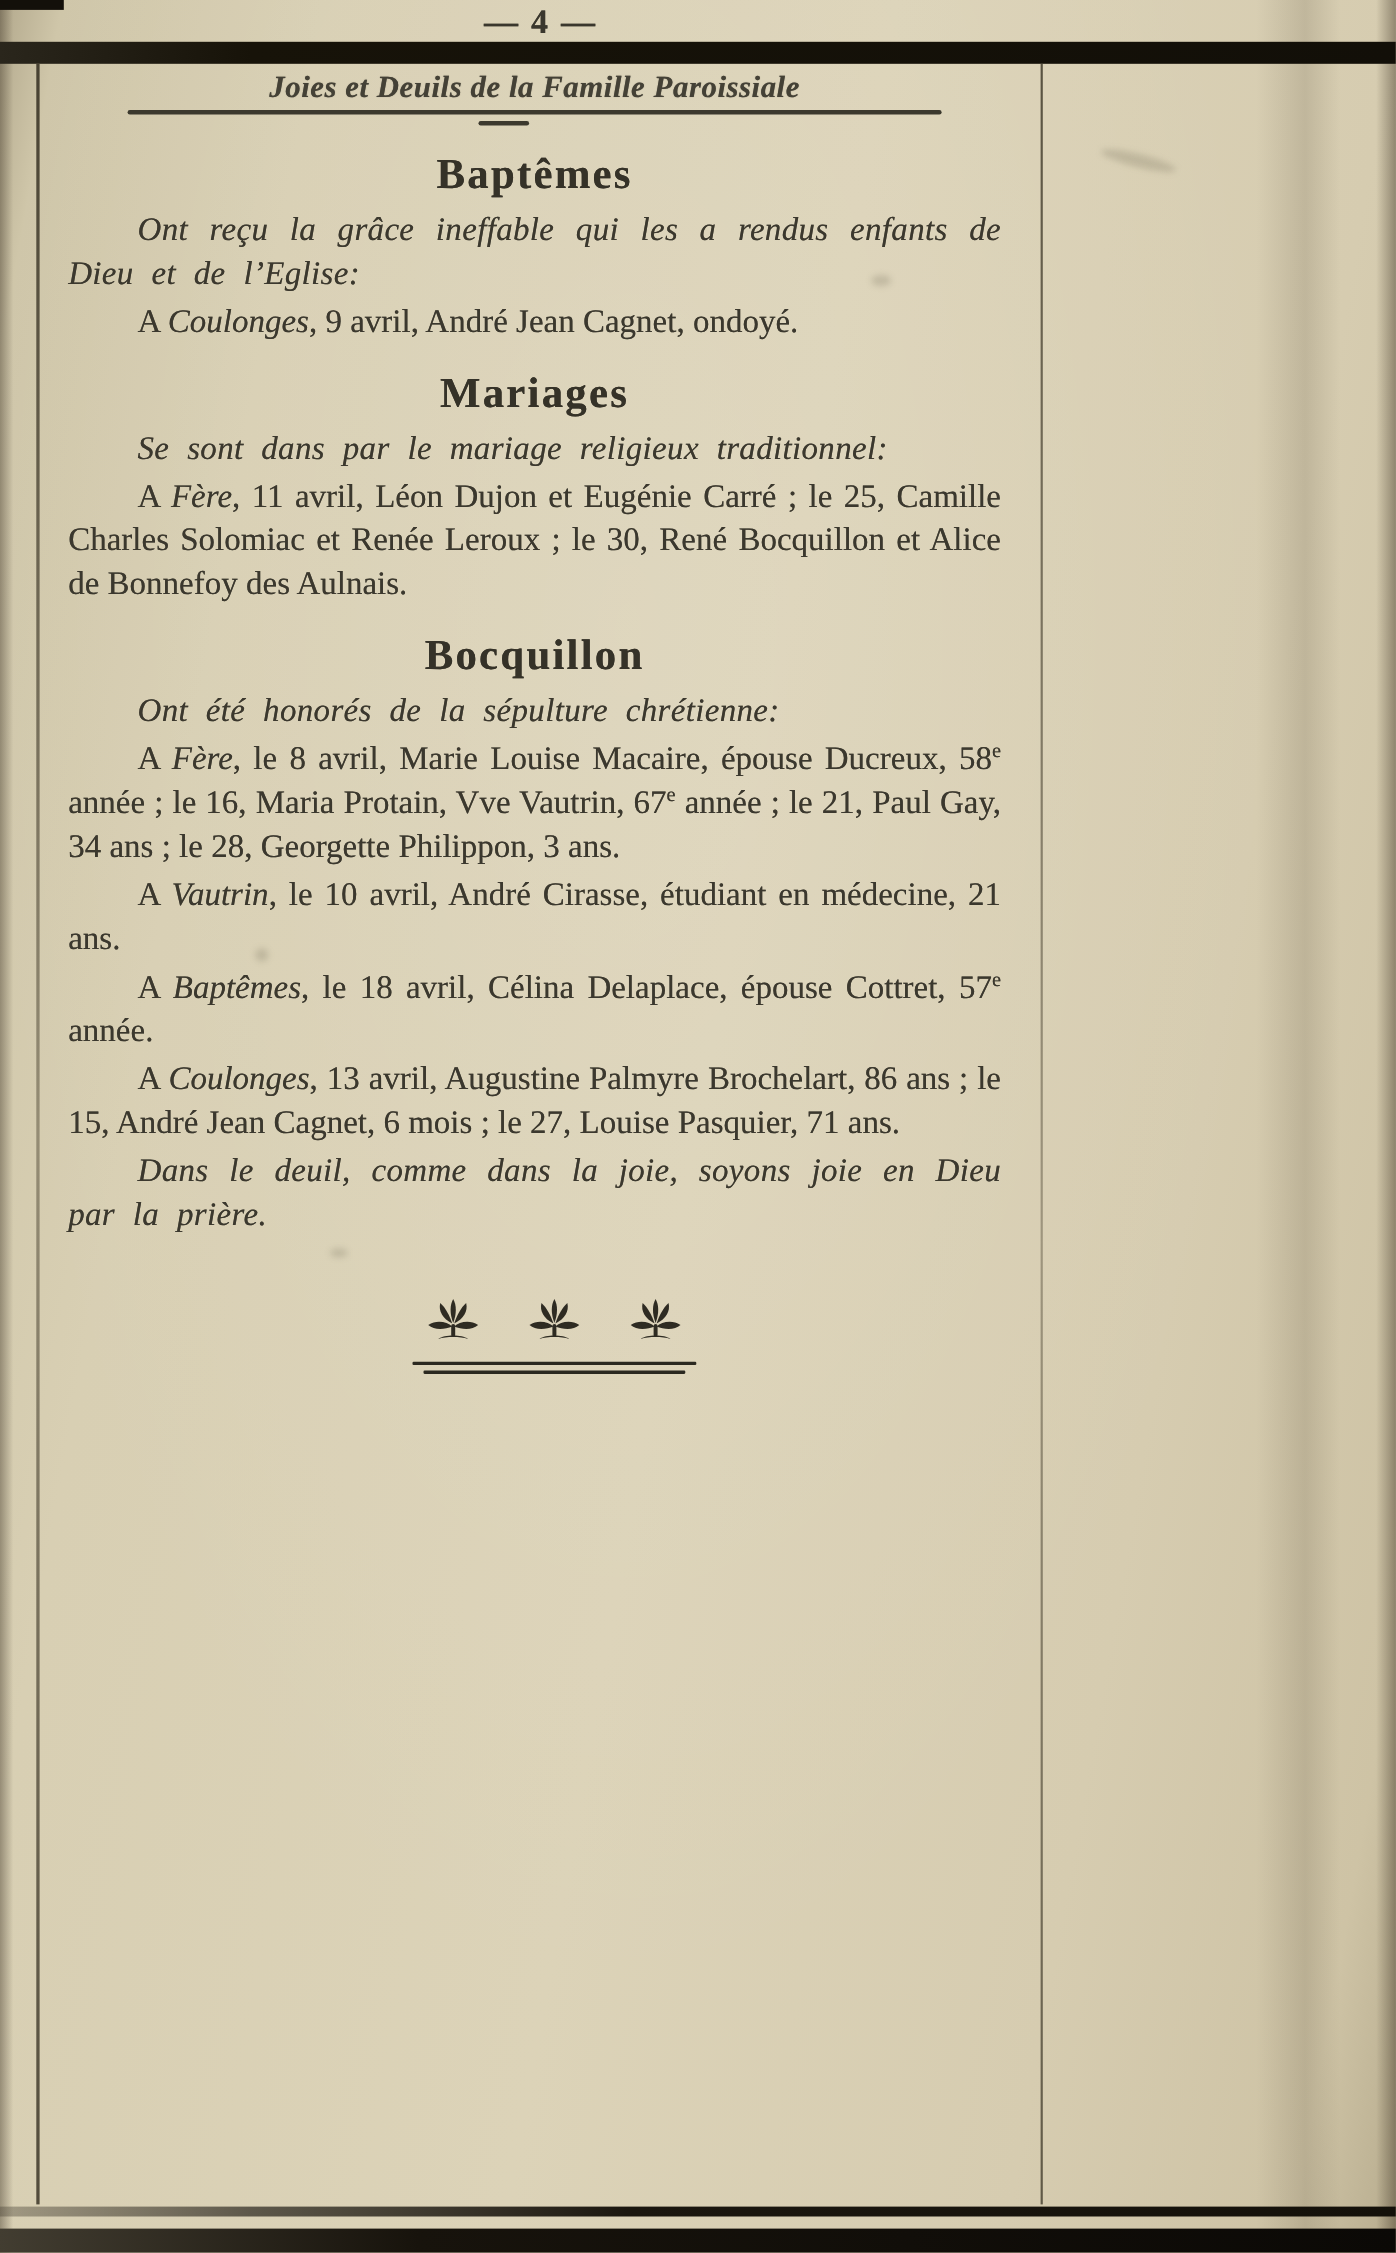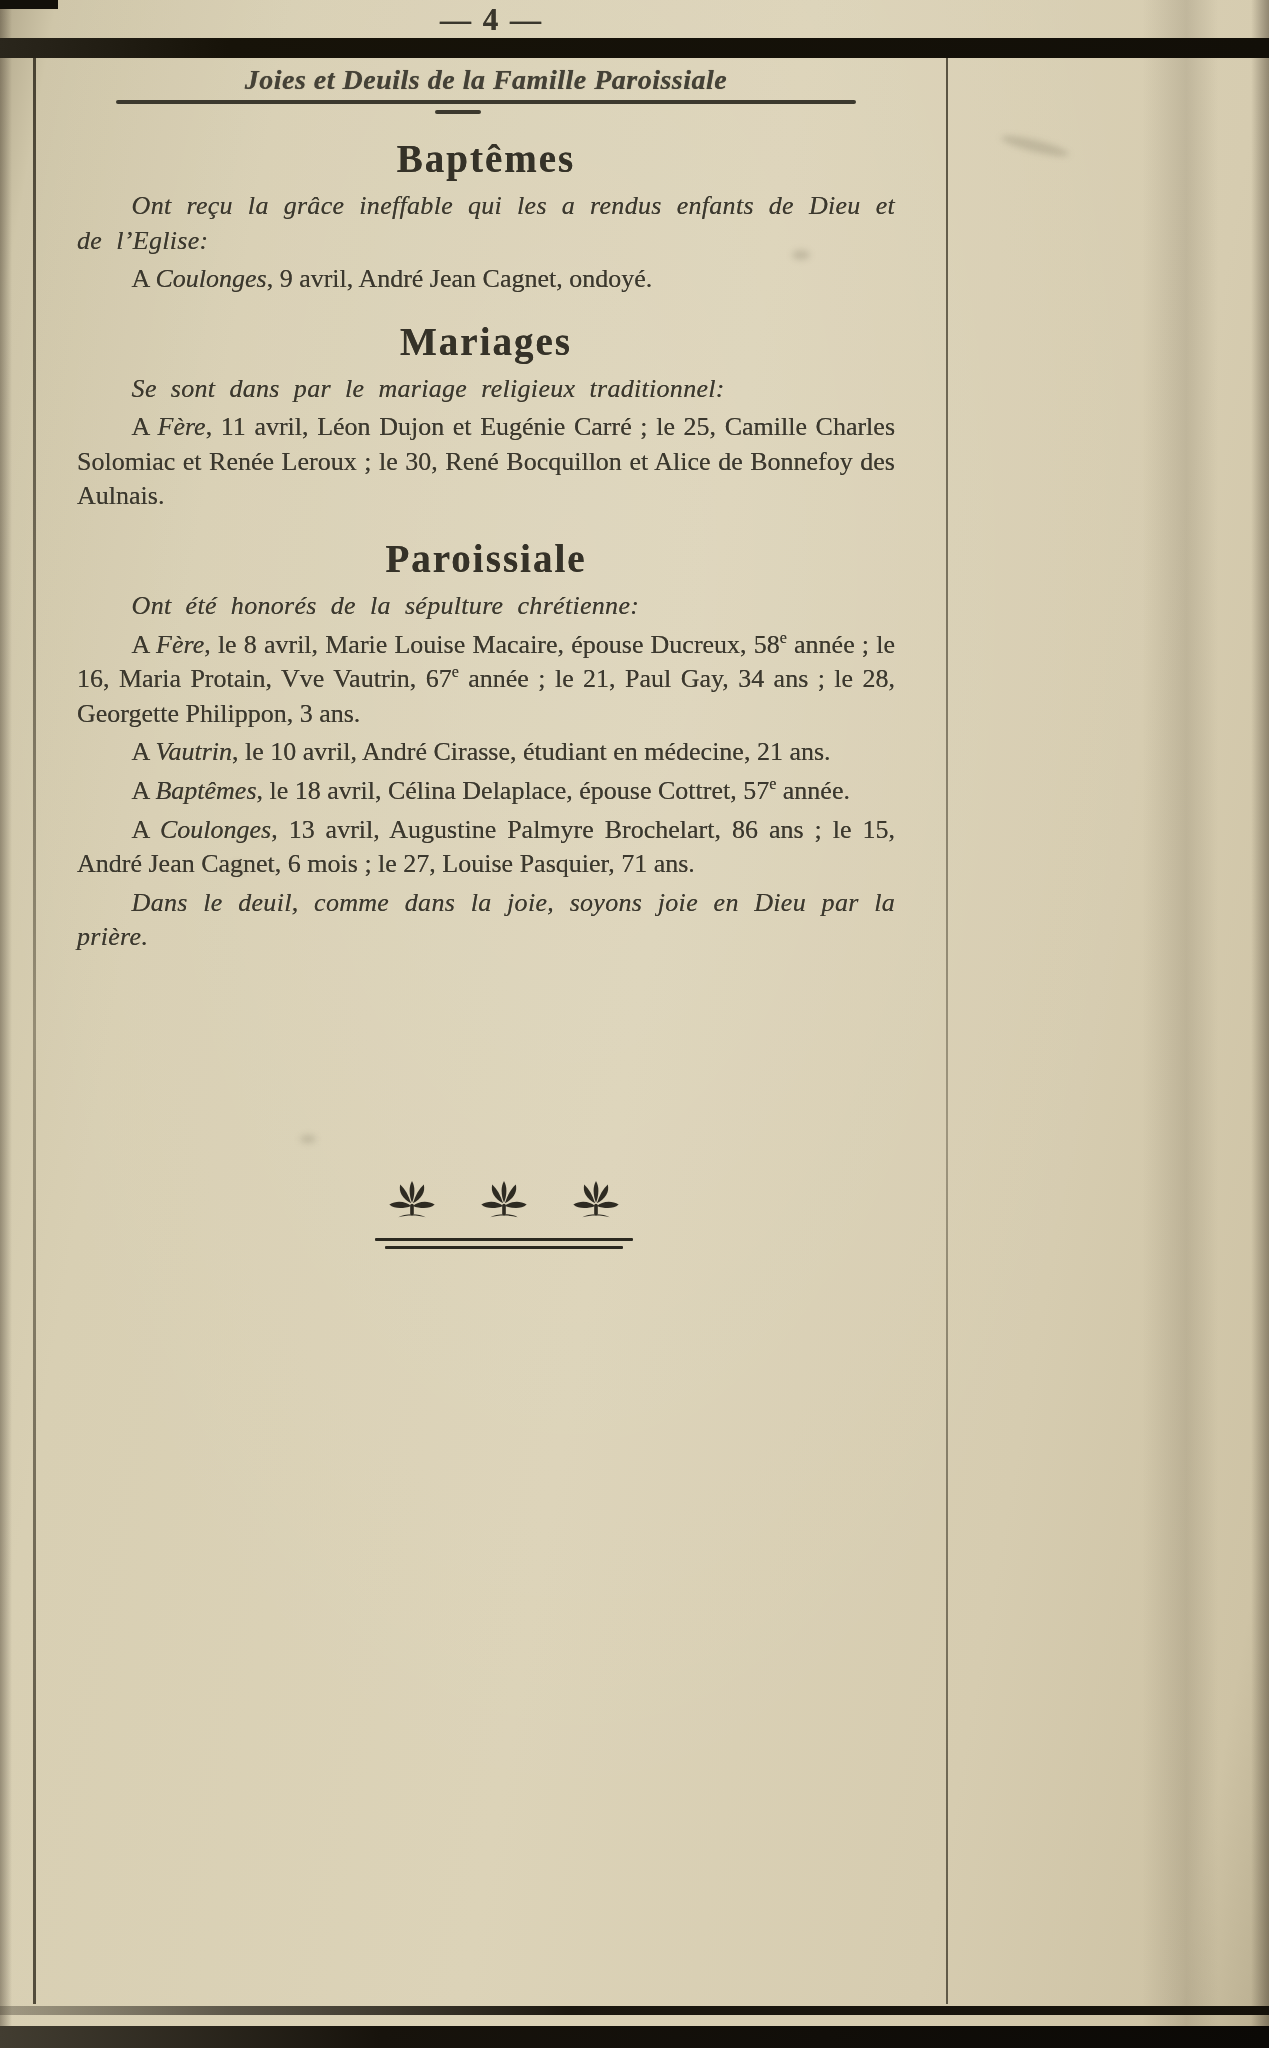--- a/index.html
+++ b/index.html
@@ -41,22 +41,22 @@
   .title-rule2{height:4px;background:#3c392e;width:46px;margin:6px auto 0;border-radius:2px;transform:translateX(-28px);}
 
   .heading{
     text-align:center;font-weight:bold;
     font-size:39px;letter-spacing:2px;
     margin:22px 0 8px;
     color:#353228;
     text-shadow:0 0 .6px rgba(50,45,35,.85);
   }
   .para{
-    margin:4px 15px;
-    font-size:26px;line-height:1.33;
+    margin:4px 0;
+    font-size:30px;line-height:1.33;
     text-indent:2.1em;
     text-align:justify;
     text-shadow:0 0 .6px rgba(50,45,35,.7);
   }
   .para.lead, .para.closing{font-style:italic;word-spacing:.28em;letter-spacing:.3px;}
   .it{font-style:italic;}
   sup{font-size:.62em;vertical-align:super;line-height:0;}
 
   .fleurons{position:absolute;top:1176px;left:35px;width:913px;text-align:center;transform:translateX(12px);}
   .fleurons svg{display:inline-block;width:58px;height:48px;margin:0 15px;vertical-align:bottom;}
@@ -99,21 +99,21 @@
     <div class="title">Joies et Deuils de la Famille Paroissiale</div>
     <div class="title-rule"></div>
     <div class="title-rule2"></div>
     <div id="sections">
         <div class="heading">Baptêmes</div>
         <p class="para lead"><span class="it">Ont reçu la grâce ineffable qui les a rendus enfants de Dieu et de l’Eglise:</span></p>
         <p class="para entry"><span>A </span><span class="it">Coulonges</span><span>, 9 avril, André Jean Cagnet, ondoyé.</span></p>
         <div class="heading">Mariages</div>
         <p class="para lead"><span class="it">Se sont dans par le mariage religieux traditionnel:</span></p>
         <p class="para entry"><span>A </span><span class="it">Fère</span><span>, 11 avril, Léon Dujon et Eugénie Carré ; le 25, Camille Charles Solomiac et Renée Leroux ; le 30, René Bocquillon et Alice de Bonnefoy des Aulnais.</span></p>
-        <div class="heading">Paroissiale</div>
+        <div class="heading">Bocquillon</div>
         <p class="para lead"><span class="it">Ont été honorés de la sépulture chrétienne:</span></p>
         <p class="para entry"><span>A </span><span class="it">Fère</span><span>, le 8 avril, Marie Louise Macaire, épouse Ducreux, 58</span><sup>e</sup><span> année ; le 16, Maria Protain, Vve Vautrin, 67</span><sup>e</sup><span> année ; le 21, Paul Gay, 34 ans ; le 28, Georgette Philippon, 3 ans.</span></p>
         <p class="para entry"><span>A </span><span class="it">Vautrin</span><span>, le 10 avril, André Cirasse, étudiant en médecine, 21 ans.</span></p>
         <p class="para entry"><span>A </span><span class="it">Baptêmes</span><span>, le 18 avril, Célina Delaplace, épouse Cottret, 57</span><sup>e</sup><span> année.</span></p>
         <p class="para entry"><span>A </span><span class="it">Coulonges</span><span>, 13 avril, Augustine Palmyre Brochelart, 86 ans ; le 15, André Jean Cagnet, 6 mois ; le 27, Louise Pasquier, 71 ans.</span></p>
         <p class="para closing"><span class="it">Dans le deuil, comme dans la joie, soyons joie en Dieu par la prière.</span></p>
       </div>
   </div>
 
   <div class="fleurons" id="fleurons">

